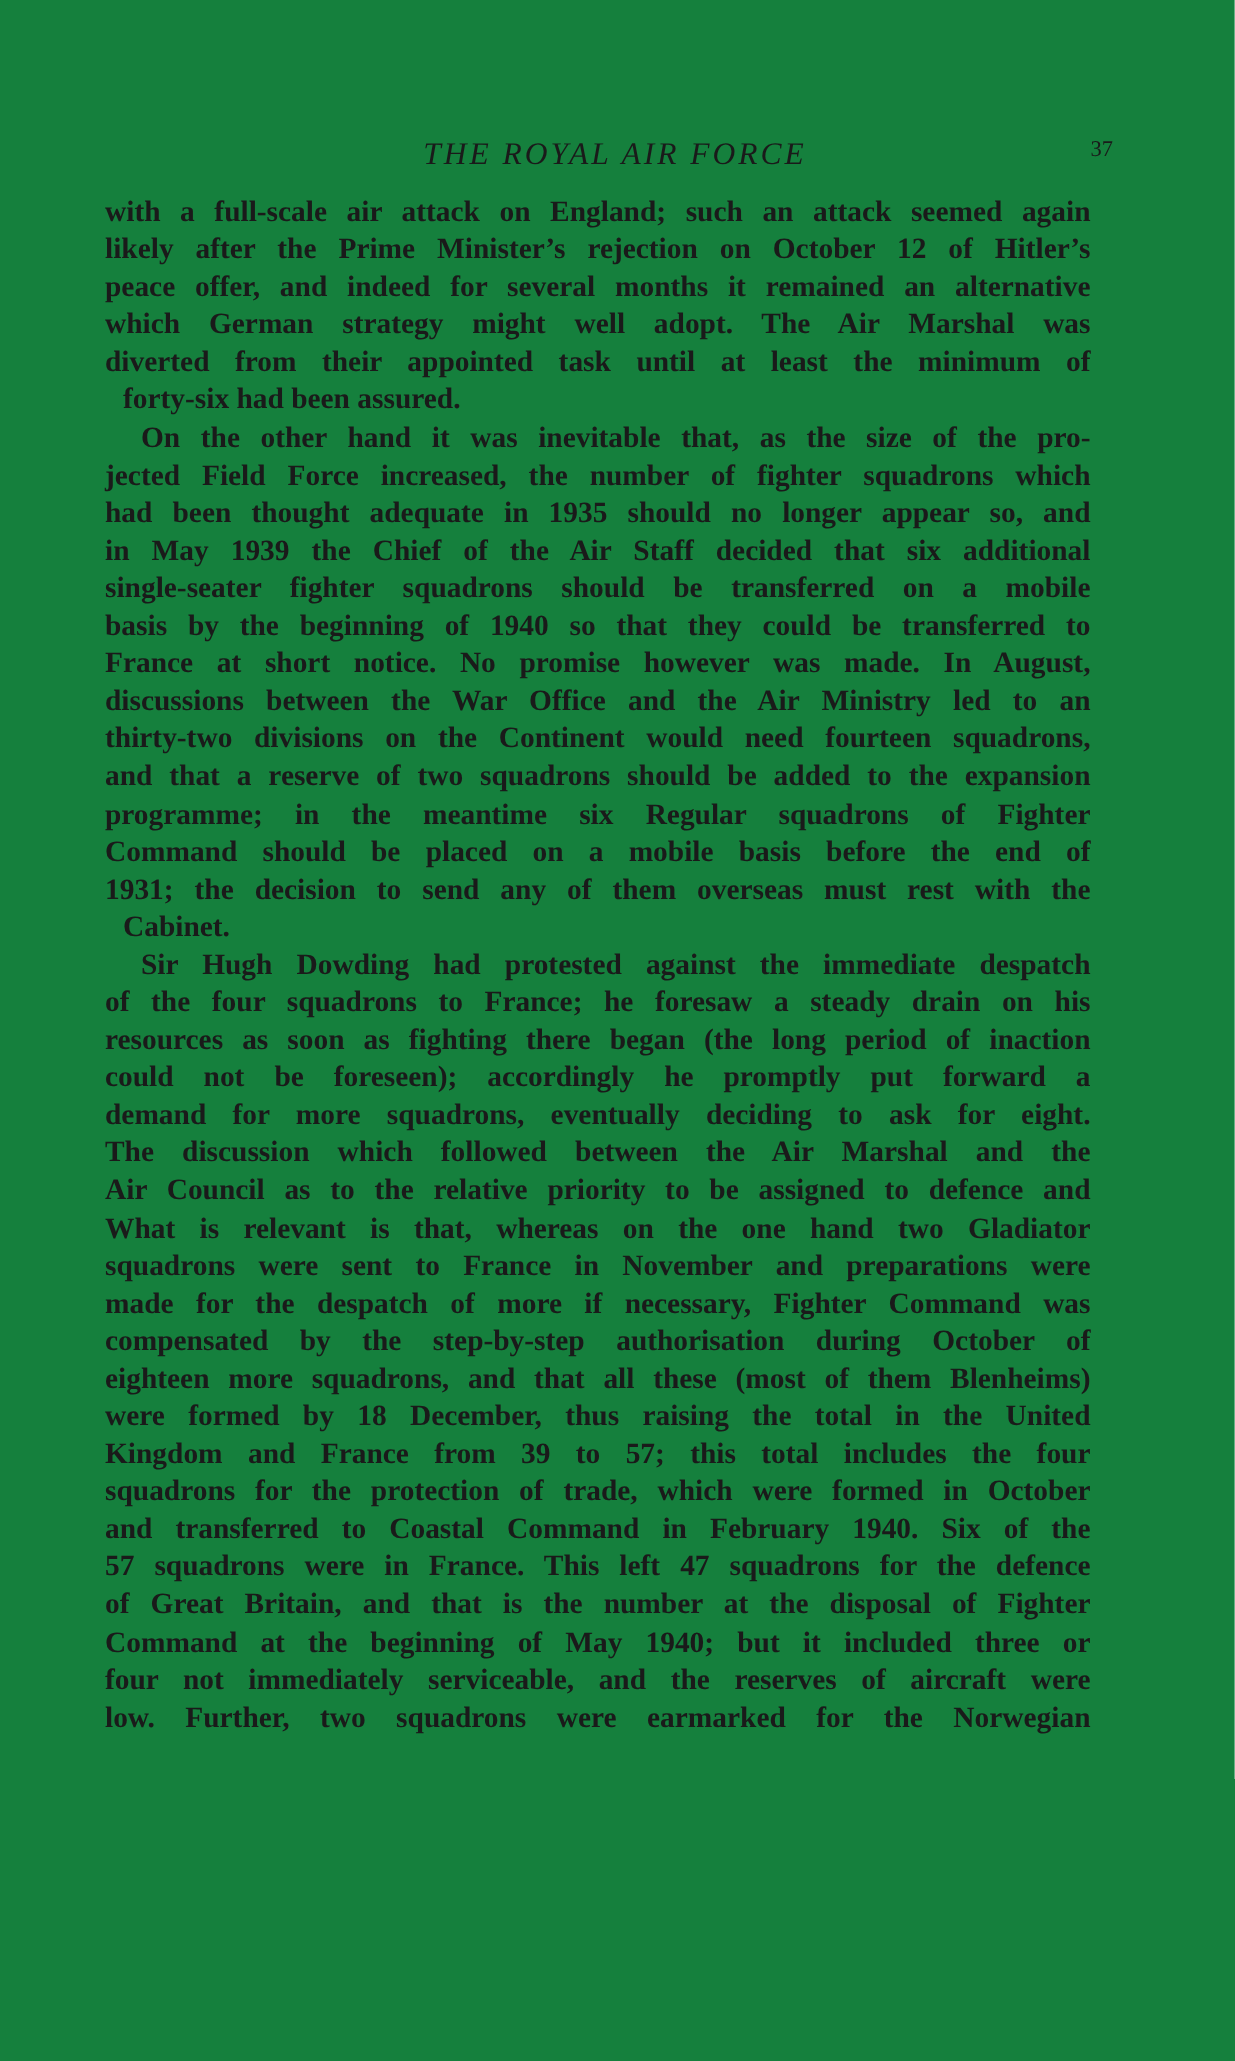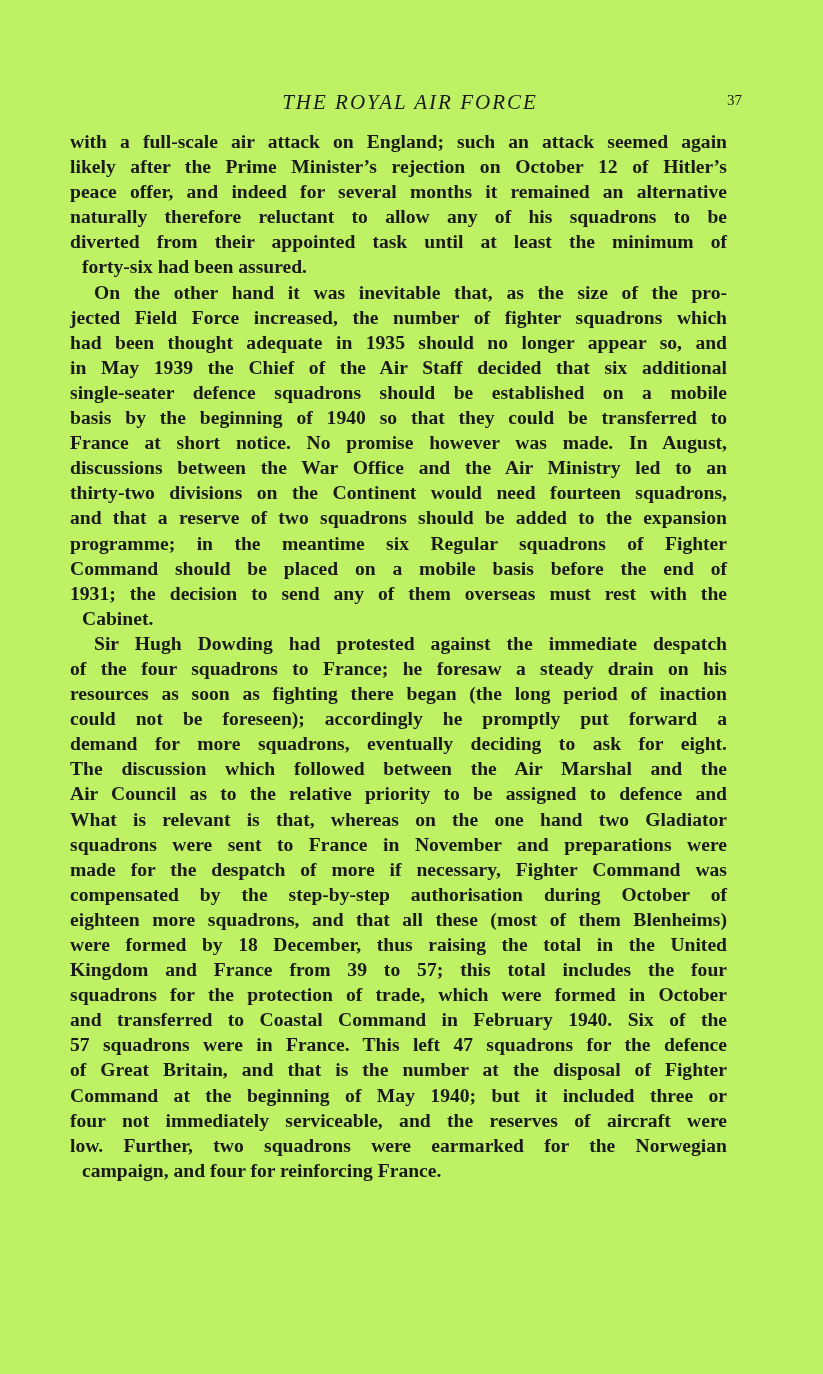--- a/index.html
+++ b/index.html
@@ -1,19 +1,19 @@
 <!DOCTYPE html>
 <html><head>
 <meta charset="utf-8">
 <style>
   html, body { margin: 0; padding: 0; background: #ffffff; }
   body { width: 823px; height: 1374px; position: relative; overflow: hidden; }
   .page {
     position: absolute; left: 0; top: 0; width: 823px; height: 1374px;
-    background: #bef264; color: #1a1a1a;
+    background: #15803d; color: #1a1a1a;
     font-family: "Liberation Serif", "DejaVu Serif", serif;
   }
   .running-head {
     position: absolute; top: 90px; left: 70px; width: 680px; height: 30px;
   }
   .running-title {
     position: absolute; left: 0; right: 0; text-align: center;
     font-style: italic; font-size: 21px; letter-spacing: 2px; top: 0;
   }
   .page-number {
@@ -36,30 +36,30 @@
 <div class="page">
   <div class="running-head">
     <div class="running-title">THE ROYAL AIR FORCE</div>
     <div class="page-number">37</div>
   </div>
   <div class="body-text" id="body-text">
       <div>
         <span class="line">with a full-scale air attack on England; such an attack seemed again</span>
         <span class="line">likely after the Prime Minister’s rejection on October 12 of Hitler’s</span>
         <span class="line">peace offer, and indeed for several months it remained an alternative</span>
-        <span class="line">naturally therefore reluctant to allow any of his squadrons to be</span>
+        <span class="line">which German strategy might well adopt. The Air Marshal was</span>
         <span class="line">diverted from their appointed task until at least the minimum of</span>
         <span class="line last">forty-six had been assured.</span>
       </div>
       <div>
         <span class="line indent">On the other hand it was inevitable that, as the size of the pro-</span>
         <span class="line">jected Field Force increased, the number of fighter squadrons which</span>
         <span class="line">had been thought adequate in 1935 should no longer appear so, and</span>
         <span class="line">in May 1939 the Chief of the Air Staff decided that six additional</span>
-        <span class="line">single-seater defence squadrons should be established on a mobile</span>
+        <span class="line">single-seater fighter squadrons should be transferred on a mobile</span>
         <span class="line">basis by the beginning of 1940 so that they could be transferred to</span>
         <span class="line">France at short notice. No promise however was made. In August,</span>
         <span class="line">discussions between the War Office and the Air Ministry led to an</span>
         <span class="line">thirty-two divisions on the Continent would need fourteen squadrons,</span>
         <span class="line">and that a reserve of two squadrons should be added to the expansion</span>
         <span class="line">programme; in the meantime six Regular squadrons of Fighter</span>
         <span class="line">Command should be placed on a mobile basis before the end of</span>
         <span class="line">1931; the decision to send any of them overseas must rest with the</span>
         <span class="line last">Cabinet.</span>
       </div>
@@ -78,16 +78,15 @@
         <span class="line">eighteen more squadrons, and that all these (most of them Blenheims)</span>
         <span class="line">were formed by 18 December, thus raising the total in the United</span>
         <span class="line">Kingdom and France from 39 to 57; this total includes the four</span>
         <span class="line">squadrons for the protection of trade, which were formed in October</span>
         <span class="line">and transferred to Coastal Command in February 1940. Six of the</span>
         <span class="line">57 squadrons were in France. This left 47 squadrons for the defence</span>
         <span class="line">of Great Britain, and that is the number at the disposal of Fighter</span>
         <span class="line">Command at the beginning of May 1940; but it included three or</span>
         <span class="line">four not immediately serviceable, and the reserves of aircraft were</span>
         <span class="line">low. Further, two squadrons were earmarked for the Norwegian</span>
-        <span class="line last">campaign, and four for reinforcing France.</span>
       </div>
     </div>
 </div>
 
 </body></html>

